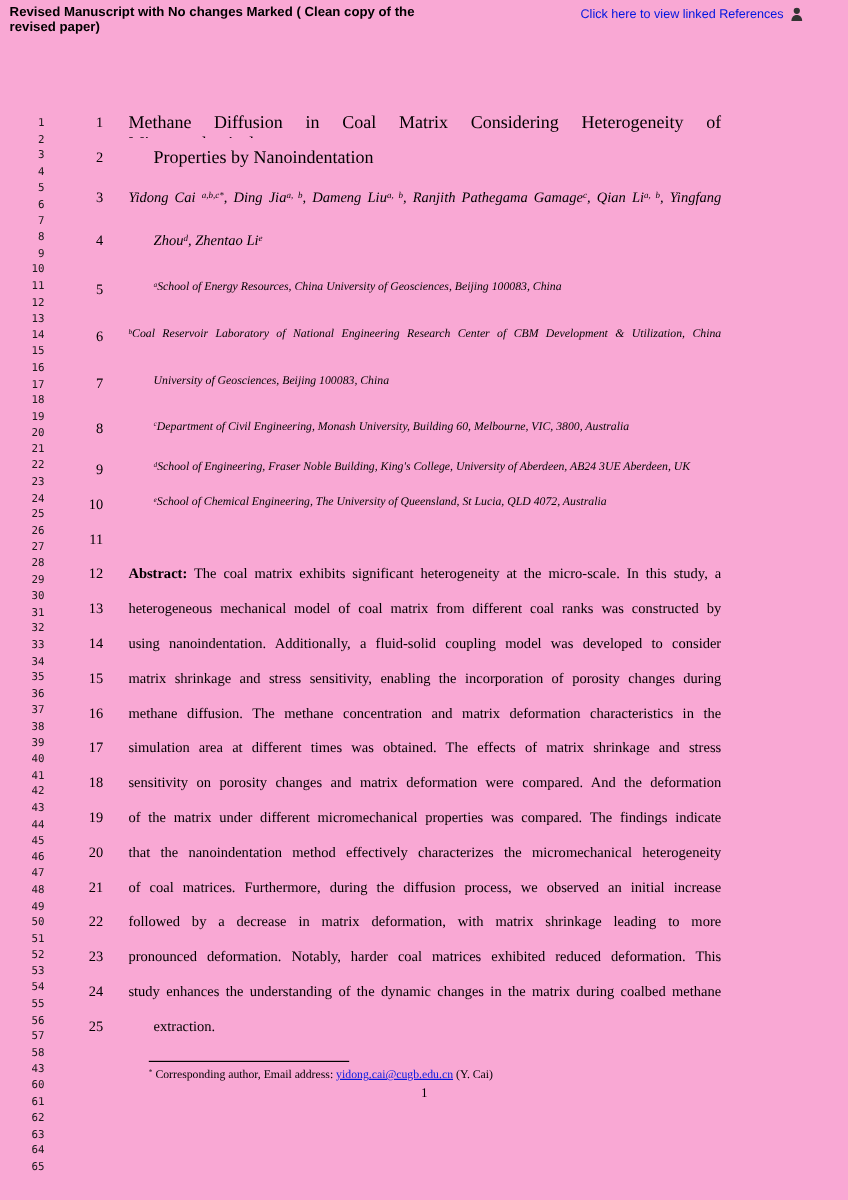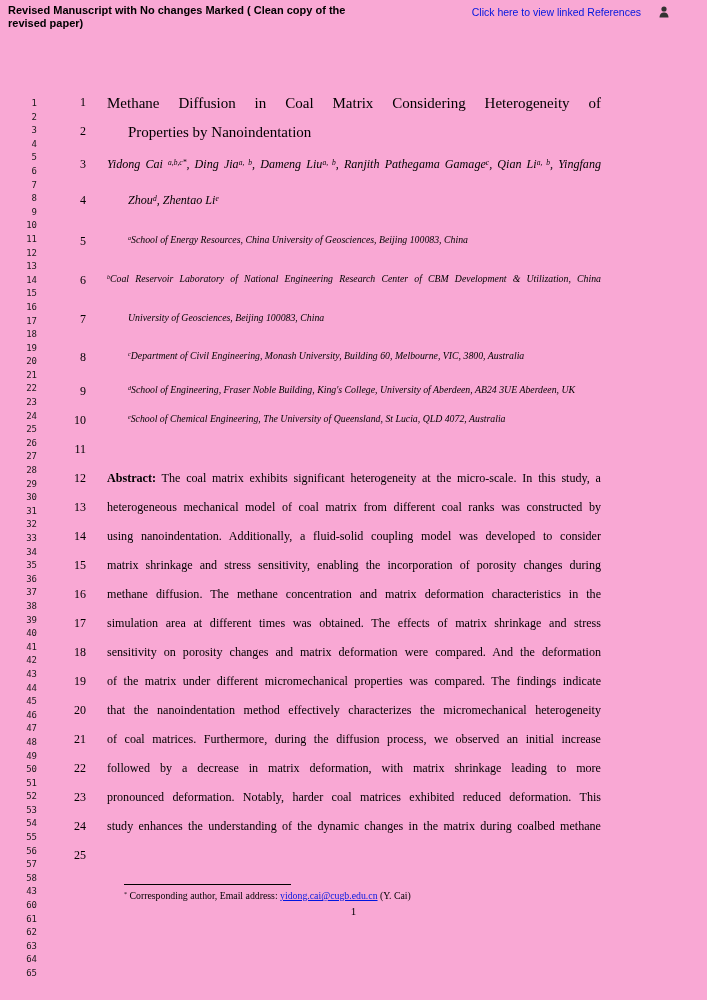--- a/index.html
+++ b/index.html
@@ -8,21 +8,21 @@
     font-family:"Liberation Serif", serif; color:#000; overflow:hidden;
     margin:0 auto;
   }
   
   .header-left {
     position:absolute; left:8px; top:4px; width:372px;
     font-family:"Liberation Sans", sans-serif; font-weight:bold;
     font-size:11px; line-height:13px; color:#000;
   }
   .header-right {
-    position:absolute; top:6px; right:38px; display:flex; align-items:center; gap:18px;
+    position:absolute; top:6px; right:38px; display:flex; align-items:center; gap:6px;
     font-family:"Liberation Sans", sans-serif; font-size:10.5px;
   }
   .header-right a { color:#0016e0; text-decoration:none; cursor:pointer; }
   .icon-person svg { display:block; }
 
   
   .margin-numbers {
     position:absolute; left:20px; top:97px; width:17px; text-align:right;
     font-family:"DejaVu Sans Mono", monospace; font-size:9px; line-height:13.6px;
     color:#1a1a1a;
@@ -227,20 +227,21 @@
       <div class="mline" style="top: 790px;">
         <span class="lnum">23</span>
         <div class="ltext style-body just"><span>pronounced deformation. Notably, harder coal matrices exhibited reduced deformation. This</span></div>
       </div>
       <div class="mline" style="top: 819px;">
         <span class="lnum">24</span>
         <div class="ltext style-body just"><span>study enhances the understanding of the dynamic changes in the matrix during coalbed methane</span></div>
       </div>
       <div class="mline" style="top: 848px;">
         <span class="lnum">25</span>
+        <div class="ltext style-body nowrap"><span>extraction.</span></div>
       </div>
     </div>
 
   <div class="footnote-rule"></div>
   <div class="footnote">
     <span class="sup">*</span><span> Corresponding author, Email address: </span><a href="#">yidong.cai@cugb.edu.cn</a><span> (Y. Cai)</span>
   </div>
 
   <div class="page-number">1</div>
 

